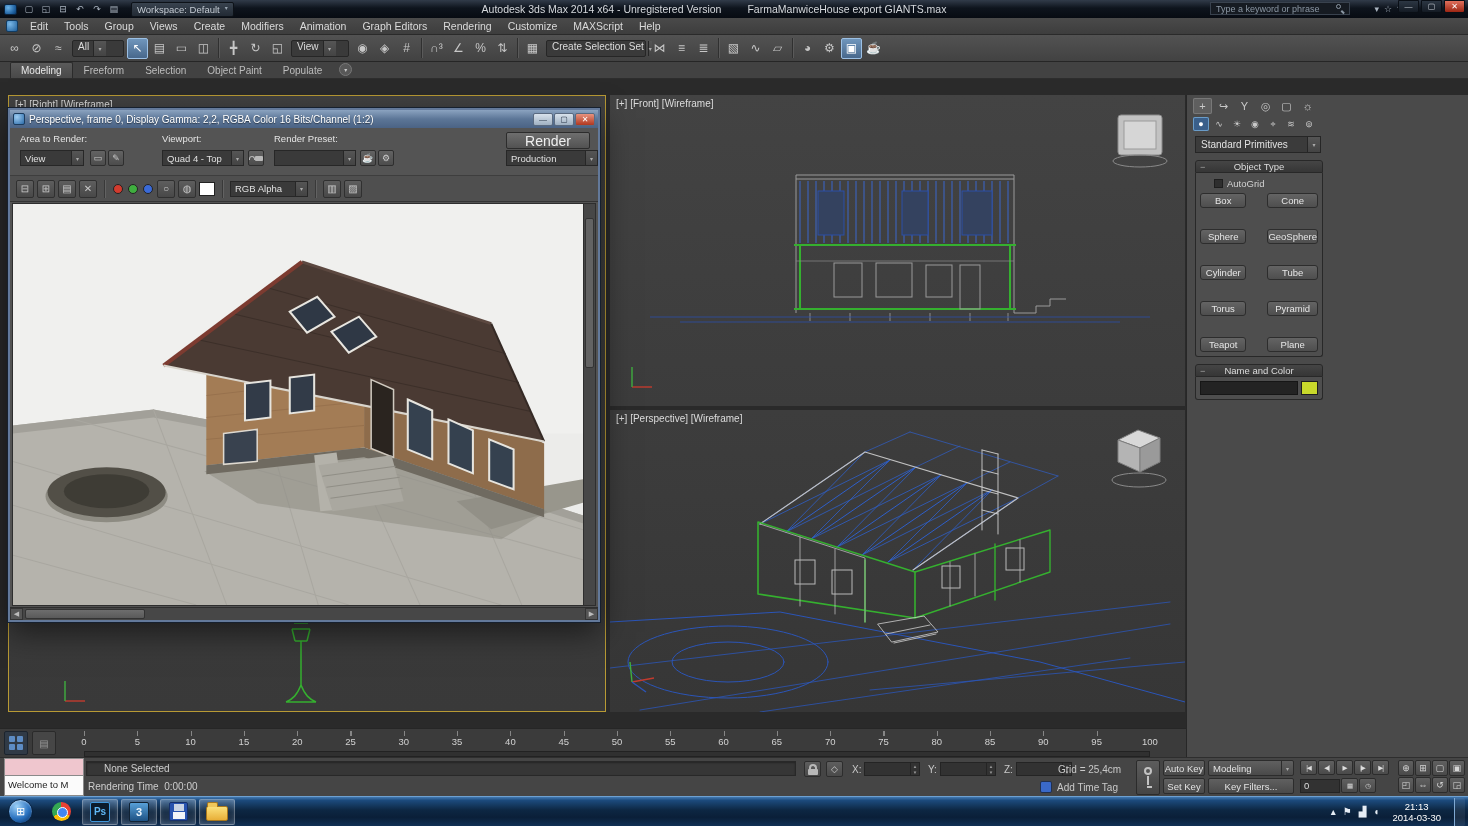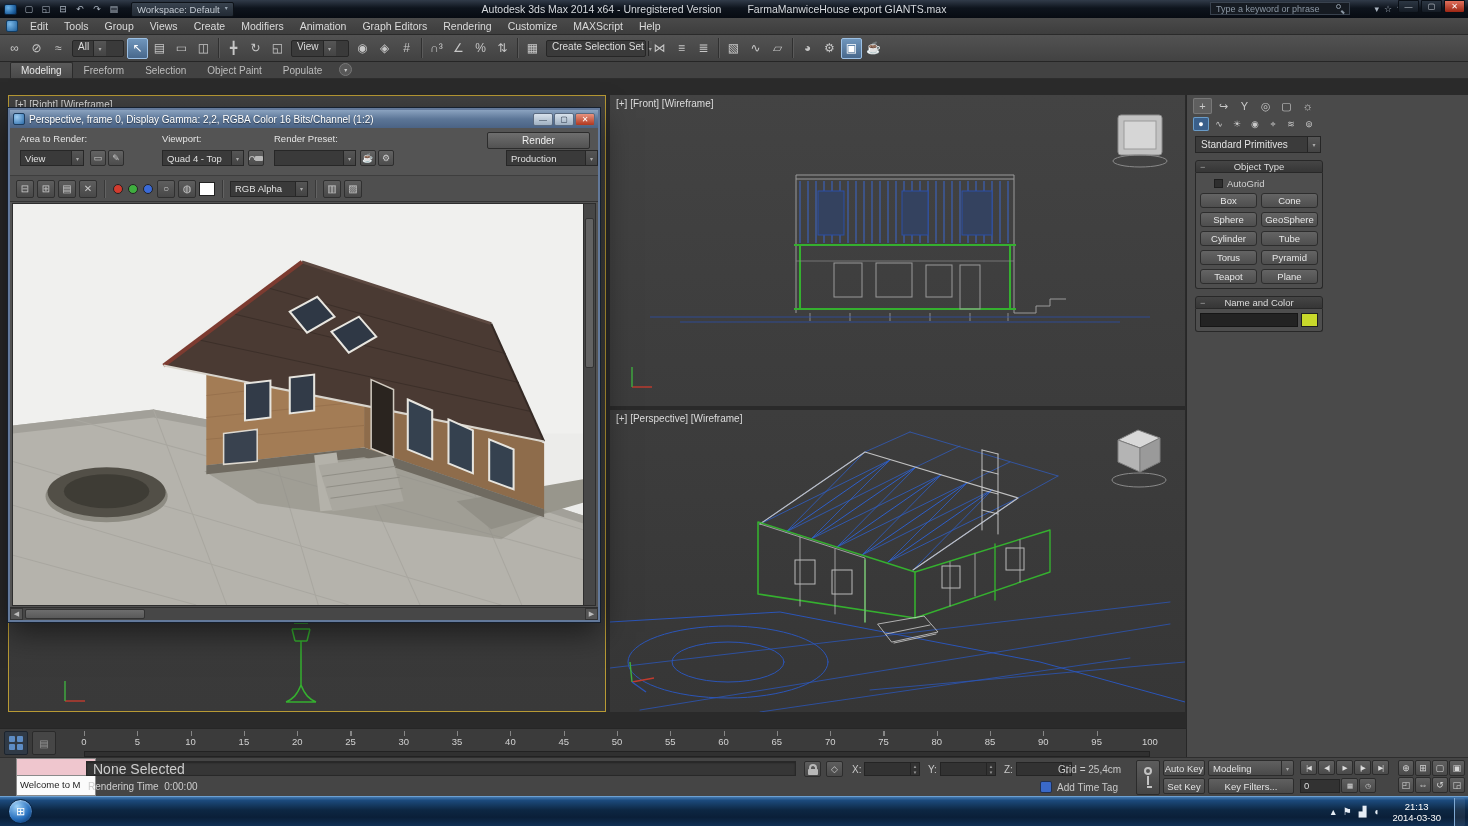--- a/index.html
+++ b/index.html
@@ -64,40 +64,40 @@
   .cpi.sm{width:16px;height:14px;font-size:9px}
   .cpi.geo-active{color:#fff;background:#3a5f8a;box-shadow:inset 0 0 0 1px #6a9cc8}
   .cp-dd{margin:5px 0 0 8px;width:126px;height:17px;background:#3b3b3b;border:1px solid #262626;display:flex;align-items:center;justify-content:space-between;padding-left:5px;font-size:10px;color:#e2e2e2}
   .cp-dd .arr{width:13px;height:100%;border-left:1px solid #262626;display:flex;align-items:center;justify-content:center;font-size:6px;color:#aaa;background:linear-gradient(#555,#444)}
   .rollout{margin:7px 0 0 8px;width:128px}
   .ro-head{height:13px;background:linear-gradient(#454545,#363636);border:1px solid #282828;border-radius:3px 3px 0 0;display:flex;align-items:center;justify-content:center;font-size:9.5px;color:#dcdcdc;position:relative}
   .ro-head .minus{position:absolute;left:4px;font-size:9px;color:#aaa}
   .ro-body{border:1px solid #282828;border-top:none;background:#4e4e4e;padding:4px;border-radius:0 0 3px 3px}
   .ag-row{display:flex;align-items:center;gap:4px;font-size:9.5px;color:#d2d2d2;padding:1px 0 4px 14px}
   .chk{width:9px;height:9px;background:#2e2e2e;border:1px solid #1e1e1e;flex:none}
-  .obj-grid{display:grid;grid-template-columns:1fr 1fr;gap:4px}
+  .obj-grid{display:grid;grid-template-columns:1fr 1fr;gap:21px}
   .obj-btn{height:15px;display:flex;align-items:center;justify-content:center;font-size:9.5px;color:#e6e6e6;background:linear-gradient(#646464,#4e4e4e);border:1px solid #2d2d2d;border-radius:3px}
   .nc-row{display:flex;gap:3px;align-items:center}
   .nc-input{width:98px;height:14px;background:#232323;border:1px solid #161616;color:#ddd;font-size:9.5px;font-family:inherit;padding:0 2px}
   .nc-swatch{width:17px;height:14px;background:#c9d92b;border:1px solid #1e1e1e}
 
   
   .rfw{position:absolute;left:8px;top:108px;width:592px;height:514px;background:#535353;border:2px solid #63799a;box-shadow:0 0 0 1px #16202e,0 10px 30px rgba(0,0,0,.55);z-index:20;display:flex;flex-direction:column}
   .rfw-title{height:18px;background:linear-gradient(#8ba3c0,#5c7697 50%,#4b6385);display:flex;align-items:center;padding:0 3px;gap:4px;flex:none}
   .rfw-ticon{width:12px;height:12px;background:radial-gradient(circle at 30% 30%,#9ecdf2,#2a6aa8);border:1px solid #1c3c5e;border-radius:2px;flex:none}
   .rfw-ttext{flex:1;font-size:10px;color:#fff;text-shadow:0 1px 1px rgba(0,0,0,.5);white-space:nowrap;overflow:hidden}
   .rfw-wb{display:flex;gap:1px}
   .rfw-wbtn{width:20px;height:13px;background:linear-gradient(#d8e2ec,#9fb0c2);border:1px solid #5a6a80;border-radius:2px;font-size:8px;color:#243244;display:flex;align-items:center;justify-content:center}
   .rfw-wbtn.close{background:linear-gradient(#e8927e,#b03820);color:#fff}
   .rfw-toolsA{height:48px;flex:none;position:relative;border-bottom:1px solid #3e3e3e;background:#545454}
   .rfw-label{position:absolute;top:5px;font-size:9.5px;color:#e4e4e4;white-space:nowrap}
   .rfw-dd{position:absolute;top:22px;height:16px;background:#3a3a3a;border:1px solid #272727;display:flex;align-items:center;justify-content:space-between;font-size:9.5px;color:#e0e0e0;padding-left:4px;white-space:nowrap}
   .rfw-dd .arr{width:12px;height:100%;border-left:1px solid #272727;display:flex;align-items:center;justify-content:center;font-size:6px;color:#aaa;background:linear-gradient(#555,#444)}
   .rfw-mini{position:absolute;top:22px;width:16px;height:16px;background:linear-gradient(#636363,#4c4c4c);border:1px solid #2e2e2e;border-radius:2px;color:#ccc;font-size:9px;display:flex;align-items:center;justify-content:center}
-  .rfw-render{position:absolute;right:8px;top:4px;width:103px;height:17px;background:linear-gradient(#6e6e6e,#525252);border:1px solid #2c2c2c;border-radius:2px;color:#efefef;font-size:10px;display:flex;align-items:center;justify-content:center}
+  .rfw-render{position:absolute;right:8px;top:4px;width:84px;height:17px;background:linear-gradient(#6e6e6e,#525252);border:1px solid #2c2c2c;border-radius:2px;color:#efefef;font-size:14px;display:flex;align-items:center;justify-content:center}
   .dd-mode{right:0;left:auto;width:92px}
   .rfw-toolsB{height:26px;flex:none;display:flex;align-items:center;gap:3px;padding:0 6px;background:#4f4f4f;border-bottom:1px solid #333}
   .rbi{width:18px;height:18px;display:flex;align-items:center;justify-content:center;color:#c9c9c9;font-size:10px;background:linear-gradient(#5e5e5e,#484848);border:1px solid #303030;border-radius:2px;flex:none}
   .dot{width:10px;height:10px;border-radius:50%;border:1px solid #222;flex:none;margin:0 1px}
   .dot.red{background:#d23b2e}.dot.green{background:#3fae3f}.dot.blue{background:#3a6ad8}
   .swatch-w{width:16px;height:14px;background:#fff;border:1px solid #222;flex:none}
   .bsep{width:1px;height:18px;background:#393939;box-shadow:1px 0 0 #626262;margin:0 4px;flex:none}
   .dd-chan{position:static;width:78px;height:16px}
   .rfw-img{flex:1;position:relative;background:#9c9c98;border:1px solid #2e2e2e;margin:1px 2px;overflow:hidden}
   .rfw-vscroll{position:absolute;right:0;top:0;bottom:0;width:12px;background:#474747;border-left:1px solid #2e2e2e}
@@ -118,24 +118,24 @@
   .lay-btn i{background:#5d8cc4;border-radius:1px}
   .lay-btn.alt{background:#464646;border-color:#2a2a2a;display:flex;align-items:center;justify-content:center;color:#999;font-size:10px;padding:0}
   .ruler{position:absolute;left:84px;top:2px;width:1066px;height:20px}
   .tickline{position:absolute;left:0;top:0;width:100%;height:5px;background:repeating-linear-gradient(to right,#868686 0 1px,transparent 1px 53.3px)}
   .rlabels{position:absolute;left:0;top:5px;width:100%;display:flex;justify-content:space-between}
   .rlabels span{width:0;display:flex;justify-content:center;font-size:9.5px;color:#d2d2d2;white-space:nowrap}
   .trackstrip{position:absolute;left:84px;top:22px;width:1066px;height:6px;background:#303030;border:1px solid #222}
 
   
   .statusbar{position:absolute;left:0;top:757px;width:1468px;height:39px;background:#454545;border-top:1px solid #2e2e2e;z-index:25}
-  .listener{position:absolute;left:16px;top:0;width:80px;height:22px}
+  .listener{position:absolute;left:4px;top:0;width:80px;height:22px}
   .listener .pink{height:18px;background:#efc6ce;border:1px solid #8a8a8a}
   .listener .white{height:20px;background:#fbfbfb;border:1px solid #8a8a8a;border-top:none;font-size:9.5px;color:#222;padding:3px 0 0 3px;white-space:nowrap;overflow:hidden}
-  .status-field{position:absolute;left:86px;top:3px;width:710px;height:15px;background:#363636;border:1px solid #282828;box-shadow:inset 0 1px 2px rgba(0,0,0,.35);font-size:14px;color:#cdcdcd;display:flex;align-items:center;padding-left:6px}
+  .status-field{position:absolute;left:86px;top:3px;width:710px;height:15px;background:#363636;border:1px solid #282828;box-shadow:inset 0 1px 2px rgba(0,0,0,.35);font-size:10px;color:#cdcdcd;display:flex;align-items:center;padding-left:17px}
   .rtime{position:absolute;left:88px;top:23px;font-size:10px;color:#cdcdcd;white-space:pre}
   .sb-ico{position:absolute;width:17px;height:16px;background:linear-gradient(#5e5e5e,#494949);border:1px solid #2d2d2d;border-radius:2px;display:flex;align-items:center;justify-content:center;flex-direction:column;gap:0}
   .lockbtn{left:804px;top:3px}
   .lock-shackle{width:8px;height:5px;border:2px solid #b8b8b8;border-bottom:none;border-radius:4px 4px 0 0}
   .lock-body{width:10px;height:6px;background:#b8b8b8;border-radius:1px}
   .offsbtn{left:826px;top:3px;color:#c6c6c6;font-size:9px}
   .coord-label{position:absolute;top:6px;font-size:10px;color:#c9c9c9}
   .coord-field{position:absolute;top:4px;width:56px;height:14px;background:#323232;border:1px solid #242424;display:flex}
   .coord-field .val{flex:1;font-size:9.5px;color:#ddd}
   .spin{width:9px;border-left:1px solid #242424;display:flex;flex-direction:column}
@@ -694,20 +694,37 @@
         <span class="nv">▣</span>
         <span class="nv">◰</span>
         <span class="nv">⇔</span>
         <span class="nv">↺</span>
         <span class="nv">◲</span>
       </span>
   </div>
 
   <div class="taskbar">
     <span class="orb">⊞</span>
+    <span class="tasks">
+      <span class="task">
+          <span class="chrome"></span>
+        </span>
+      <span class="task run">
+          <span class="psq">Ps</span>
+        </span>
+      <span class="task run">
+          <span class="maxsq">3</span>
+        </span>
+      <span class="task run">
+          <span class="floppy"></span>
+        </span>
+      <span class="task run">
+          <span class="folder"></span>
+        </span>
+    </span>
     <span class="tray">
       <span style="display:flex;gap:7px;align-items:center">
           <span class="tray-ico">▴</span>
           <span class="tray-ico">⚑</span>
           <span class="tray-ico">▟</span>
           <span class="tray-ico">◖</span>
         </span>
       <span class="clock">
         <div>21:13</div>
         <div>2014-03-30</div>

